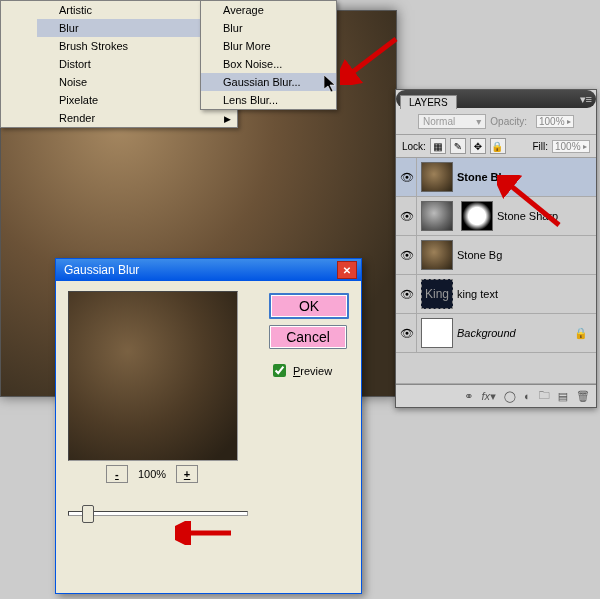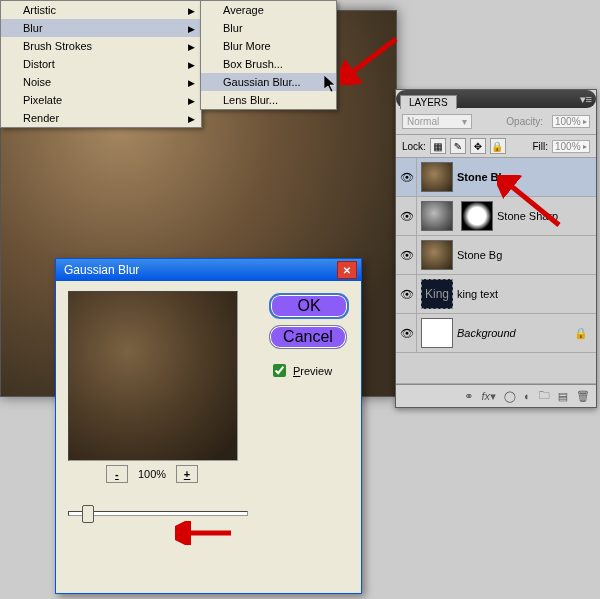--- a/index.html
+++ b/index.html
@@ -37,20 +37,21 @@
   
   .menu {
     position: absolute;
     left: 0;
     top: 0;
     width: 200px;
     background: #ece9d8;
     border: 1px solid #808080;
     box-shadow: 2px 2px 4px rgba(0,0,0,0.35);
     z-index: 20;
+    padding-left: 36px;
   }
   .submenu {
     position: absolute;
     left: 200px;
     top: 0;
     width: 135px;
     background: #ece9d8;
     border: 1px solid #808080;
     box-shadow: 2px 2px 4px rgba(0,0,0,0.35);
     z-index: 20;
@@ -112,21 +113,21 @@
     border: 1px solid #888;
     border-bottom: none;
     position: relative;
     top: 3px;
   }
   .layers-options {
     height: 26px;
     background: #d6d6d6;
     display: flex;
     align-items: center;
-    padding: 0 6px;
+    padding: 0 22px;
     border-bottom: 1px solid #a0a0a0;
     font-size: 10px;
     color: #888;
   }
   .layers-options .dropdown {
     border: 1px solid #aaa;
     background: #eee;
     color: #999;
     padding: 1px 4px;
     width: 60px;
@@ -368,24 +369,24 @@
     right: 12px;
     top: 12px;
     display: flex;
     flex-direction: column;
     gap: 6px;
     align-items: flex-start;
   }
   .dlg-btn {
     width: 76px;
     height: 22px;
-    background: #8b5cf6;
+    background: #f9a8d4;
     border: 1px solid #708090;
-    border-radius: 11px;
-    font-size: 16px;
+    border-radius: 1px;
+    font-size: 14px;
     display: flex;
     align-items: center;
     justify-content: center;
     box-shadow: inset 0 0 0 1px #fff;
   }
   .dlg-btn.default {
     border: 2px solid #3b78cc;
   }
   .preview-check {
     display: flex;
@@ -411,21 +412,21 @@
     <div class="menu-item">Brush Strokes<span class="arrow">▶</span></div>
     <div class="menu-item">Distort<span class="arrow">▶</span></div>
     <div class="menu-item">Noise<span class="arrow">▶</span></div>
     <div class="menu-item">Pixelate<span class="arrow">▶</span></div>
     <div class="menu-item">Render<span class="arrow">▶</span></div>
   </div>
 <div class="submenu" id="blur-submenu">
     <div class="menu-item">Average</div>
     <div class="menu-item">Blur</div>
     <div class="menu-item">Blur More</div>
-    <div class="menu-item">Box Brush...</div>
+    <div class="menu-item">Box Noise...</div>
     <div class="menu-item highlight">Gaussian Blur...</div>
     <div class="menu-item">Lens Blur...</div>
   </div>
 
 <svg class="cursor" style="left:324px;top:75px" width="16" height="20" viewBox="0 0 16 20">
   <polygon points="0,0 0,14 4,11 7,17 9,16 6,10 11,10" fill="#000" stroke="#fff" stroke-width="0.6"></polygon>
 </svg>
 
 <svg class="red-arrow" style="left:340px;top:35px" width="60" height="50" viewBox="0 0 60 50">
   <defs>

